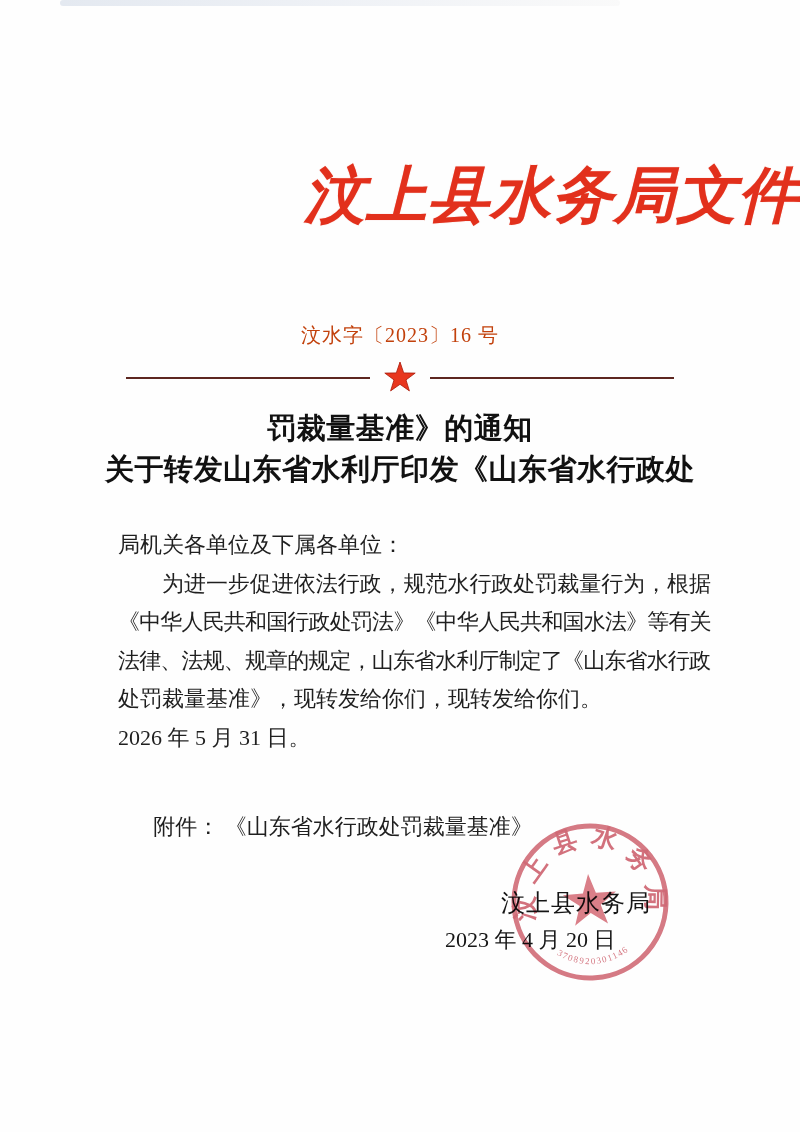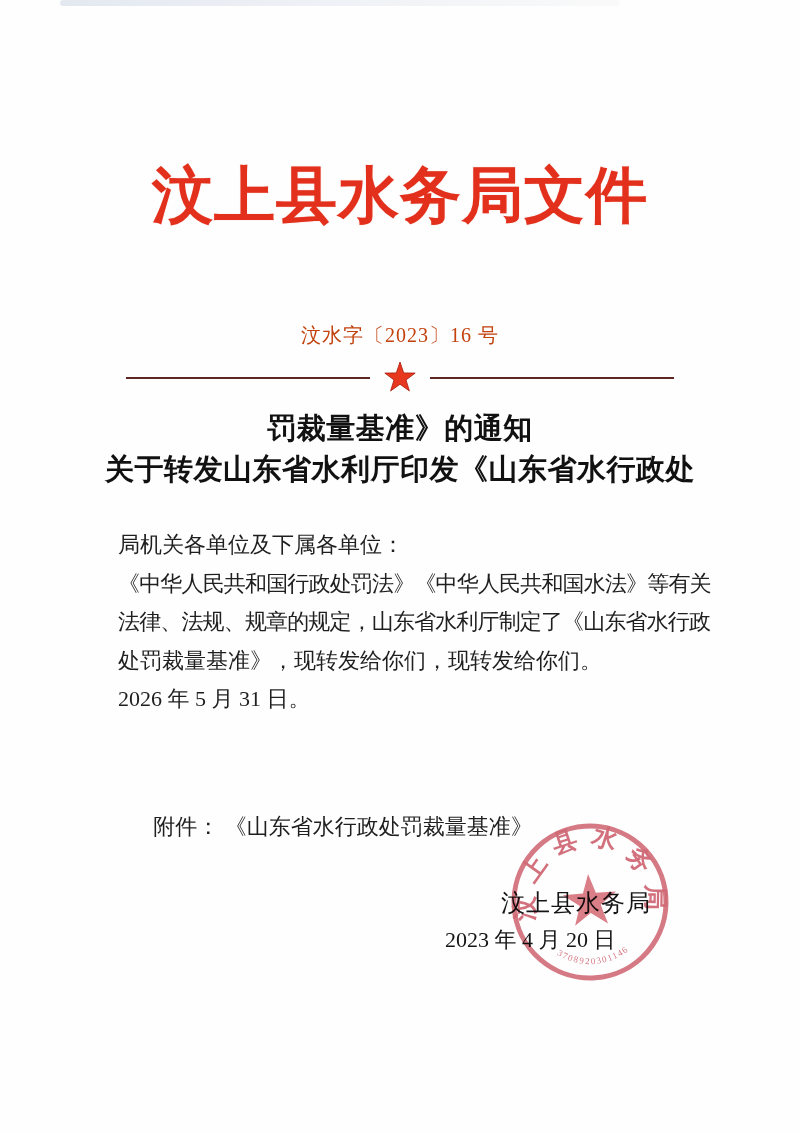--- a/index.html
+++ b/index.html
@@ -14,26 +14,27 @@
     color:#222;
   }
   
   .scan-strip {
     position:absolute; top:0; left:60px; width:560px; height:6px;
     background:linear-gradient(to right, rgba(150,170,200,.25), rgba(170,185,210,.18), rgba(200,200,200,.08));
     border-radius:3px;
   }
   .agency-title {
     position:absolute; top:152px; left:0; width:100%;
-    text-align:center;
+    text-align:right;
     font-size:61px; line-height:1.45;
     font-weight:900;
     letter-spacing:1px;
     color:#e2301c;
     text-shadow:0 0 1px rgba(226,48,28,.4);
+    font-style:italic;
   }
   .doc-number {
     position:absolute; top:322px; left:0; width:100%;
     text-align:center;
     font-size:20px; letter-spacing:1px;
     color:#c2410c;
   }
   .separator {
     position:absolute; top:360px; left:126px; right:126px; height:36px;
     display:flex; align-items:center;
@@ -111,20 +112,21 @@
     <div class="rule"></div>
   </div>
 
   <div class="doc-title">
     <div>罚裁量基准》的通知</div>
     <div>关于转发山东省水利厅印发《山东省水行政处</div>
   </div>
 
   <div class="body-block">
     <div class="body-line">局机关各单位及下属各单位：</div>
+    <div class="body-line indent fill">为进一步促进依法行政，规范水行政处罚裁量行为，根据</div>
     <div class="body-line fill tighter">《中华人民共和国行政处罚法》《中华人民共和国水法》等有关</div>
     <div class="body-line fill">法律、法规、规章的规定，山东省水利厅制定了《山东省水行政</div>
     <div class="body-line">处罚裁量基准》，现转发给你们，现转发给你们。</div>
     <div class="body-line">2026 年 5 月 31 日。</div>
   </div>
 
   <div class="attachment">附件： 《山东省水行政处罚裁量基准》</div>
 
   <div class="signer">汶上县水务局</div>
 

